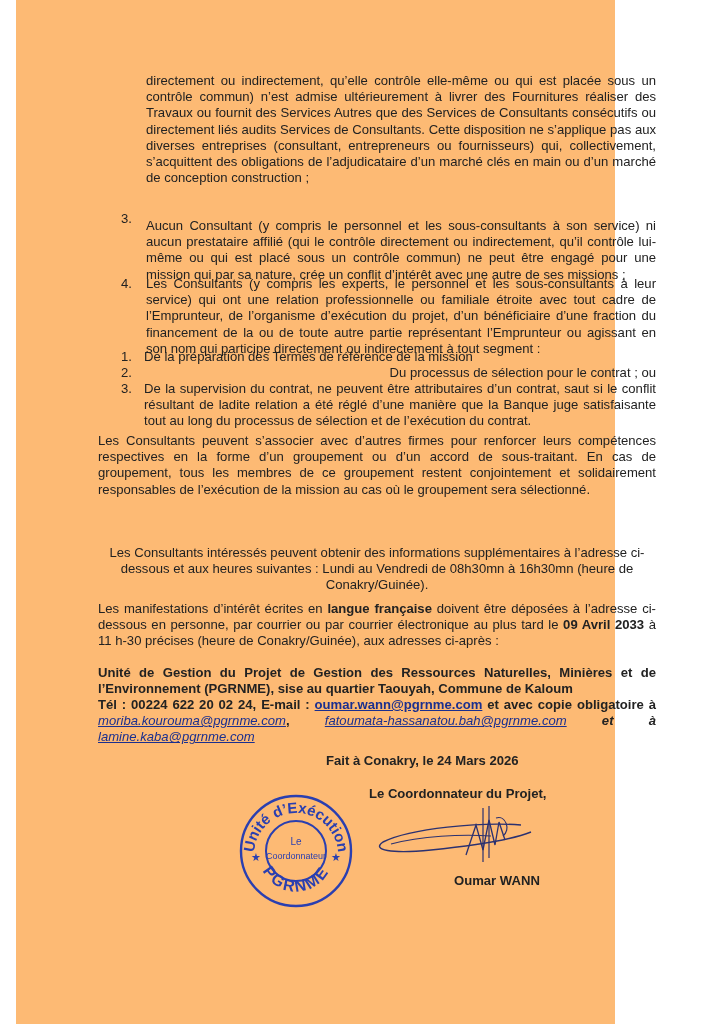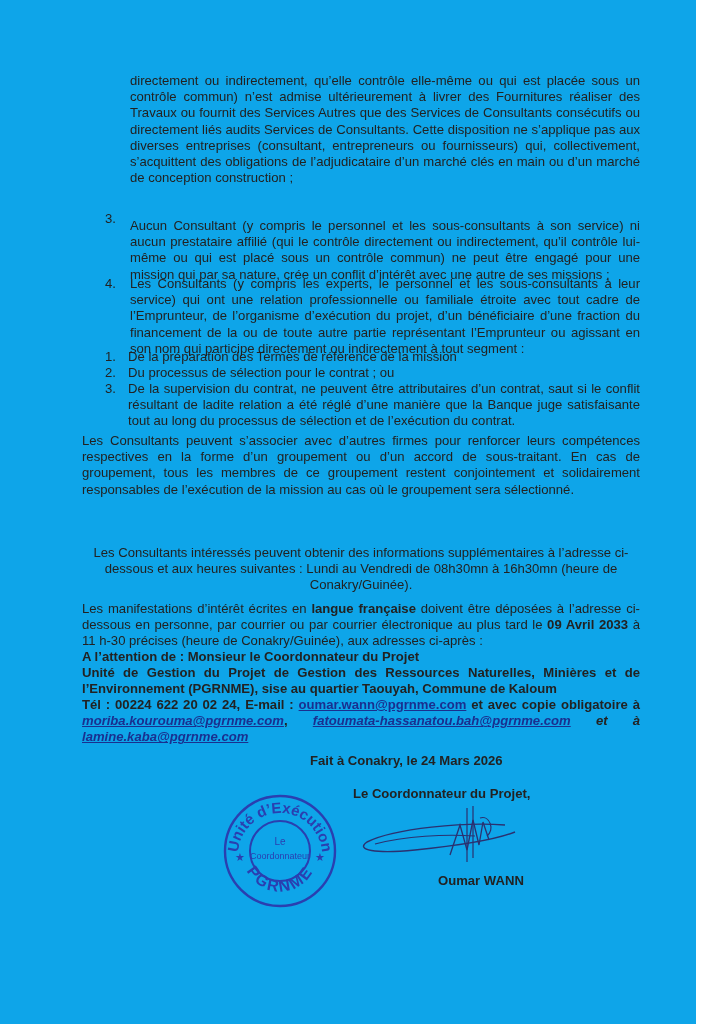--- a/index.html
+++ b/index.html
@@ -1,64 +1,63 @@
 <!DOCTYPE html>
 <html><head>
 <meta charset="utf-8">
 <style>
   html, body { margin: 0; padding: 0; background: #ffffff; }
   body { width: 724px; height: 1024px; position: relative; overflow: hidden;
          font-family: "Liberation Sans", sans-serif; color: #222; }
-  .page { position: absolute; left: 0; top: 0; width: 696px; height: 1024px; background: #0ea5e9; }
+  .page { position: absolute; left: 16px; top: 0; width: 599px; height: 1024px; background: #fdba74; }
   .txt { font-size: 13.1px; line-height: 16.2px; text-align: justify; }
   .block { position: absolute; }
   .cont { left: 130px; top: 73px; width: 510px; }
   .num { position: absolute; left: 105px; font-size: 13.1px; line-height: 16.2px; }
   .litext { position: absolute; left: 130px; width: 510px; }
   .sub-text { position: absolute; left: 128px; width: 512px; }
   .para { left: 82px; width: 558px; }
   b, .b { font-weight: bold; }
   .bi { font-weight: bold; font-style: italic; }
   a.mail { color: #1a2f8f; text-decoration: underline; }
-  a.mail.it { font-style: italic; font-weight: bold; }
+  a.mail.it { font-style: italic; font-weight: normal; }
   .stamp { position: absolute; left: 222px; top: 793px; width: 116px; height: 116px; }
   .signature { position: absolute; left: 355px; top: 800px; width: 170px; height: 70px; }
 </style>
 </head>
 <body>
 
 <div class="page">
 
   <div class="block txt cont">directement ou indirectement, qu’elle contrôle elle-même ou qui est placée sous un contrôle commun) n’est admise ultérieurement à livrer des Fournitures réaliser des Travaux ou fournit des Services Autres que des Services de Consultants consécutifs ou directement liés audits Services de Consultants. Cette disposition ne s’applique pas aux diverses entreprises (consultant, entrepreneurs ou fournisseurs) qui, collectivement, s’acquittent des obligations de l’adjudicataire d’un marché clés en main ou d’un marché de conception construction ;</div>
 
   <span class="num" style="top:211px;">3.</span>
   <div class="block txt litext" style="top:211px;margin-top:7px;">Aucun Consultant (y compris le personnel et les sous-consultants à son service) ni aucun prestataire affilié (qui le contrôle directement ou indirectement, qu’il contrôle lui-même ou qui est placé sous un contrôle commun) ne peut être engagé pour une mission qui par sa nature, crée un conflit d’intérêt avec une autre de ses missions ;</div>
 
   <span class="num" style="top:276px;">4.</span>
   <div class="block txt litext" style="top:276px;">Les Consultants (y compris les experts, le personnel et les sous-consultants à leur service) qui ont une relation professionnelle ou familiale étroite avec tout cadre de l’Emprunteur, de l’organisme d’exécution du projet, d’un bénéficiaire d’une fraction du financement de la ou de toute autre partie représentant l’Emprunteur ou agissant en son nom qui participe directement ou indirectement à tout segment :</div>
 
   <span class="num" style="top:349px;">1.</span>
   <div class="block txt sub-text" style="top:349px; text-align:left;">De la préparation des Termes de référence de la mission</div>
 
   <span class="num" style="top:365px;">2.</span>
-  <div class="block txt sub-text" style="top:365px; text-align:left;">Du processus de sélection pour le contrat ; ou</div>
+  <div class="block txt sub-text" style="top:365px; text-align:right;">Du processus de sélection pour le contrat ; ou</div>
 
   <span class="num" style="top:381px;">3.</span>
   <div class="block txt sub-text" style="top:381px;">De la supervision du contrat, ne peuvent être attributaires d’un contrat, saut si le conflit résultant de ladite relation a été réglé d’une manière que la Banque juge satisfaisante tout au long du processus de sélection et de l’exécution du contrat.</div>
 
   <div class="block txt para" style="top:433px;">Les Consultants peuvent s’associer avec d’autres firmes pour renforcer leurs compétences respectives en la forme d’un groupement ou d’un accord de sous-traitant. En cas de groupement, tous les membres de ce groupement restent conjointement et solidairement responsables de l’exécution de la mission au cas où le groupement sera sélectionné.</div>
 
 
   <div class="block txt para" style="top:545px; text-align:center;">Les Consultants intéressés peuvent obtenir des informations supplémentaires à l’adresse ci-dessous et aux heures suivantes : Lundi au Vendredi de 08h30mn à 16h30mn (heure de Conakry/Guinée).</div>
 
   <div class="block txt para" style="top:601px;">
     <span>Les manifestations d’intérêt écrites en </span><b>langue française</b><span> doivent être déposées à l’adresse ci-dessous en personne, par courrier ou par courrier électronique au plus tard le </span><b>09 Avril 2033</b><span> à 11 h-30 précises (heure de Conakry/Guinée), aux adresses ci-après :</span>
   </div>
 
-  <div class="block txt para b" style="top:649px;">A l’attention de : Monsieur le Coordonnateur du Projet</div>
 
   <div class="block txt para b" style="top:665px;">Unité de Gestion du Projet de Gestion des Ressources Naturelles, Minières et de l’Environnement (PGRNME), sise au quartier Taouyah, Commune de Kaloum</div>
 
   <div class="block txt para b" style="top:697px;">
     <span>Tél : 00224 622 20 02 24, E-mail : </span><a class="mail" href="#">oumar.wann@pgrnme.com</a><span> et avec copie obligatoire à </span><a class="mail it" href="#">moriba.kourouma@pgrnme.com</a><span>, </span><a class="mail it" href="#">fatoumata-hassanatou.bah@pgrnme.com</a><i> et à </i><a class="mail it" href="#">lamine.kaba@pgrnme.com</a>
   </div>
 
   <div class="block txt b" style="left:310px; top:753px; text-align:center;">Fait à Conakry, le 24 Mars 2026</div>
 
   <div class="block txt b" style="left:345px; top:786px; text-align:left;padding-left:8px;">Le Coordonnateur du Projet,</div>

